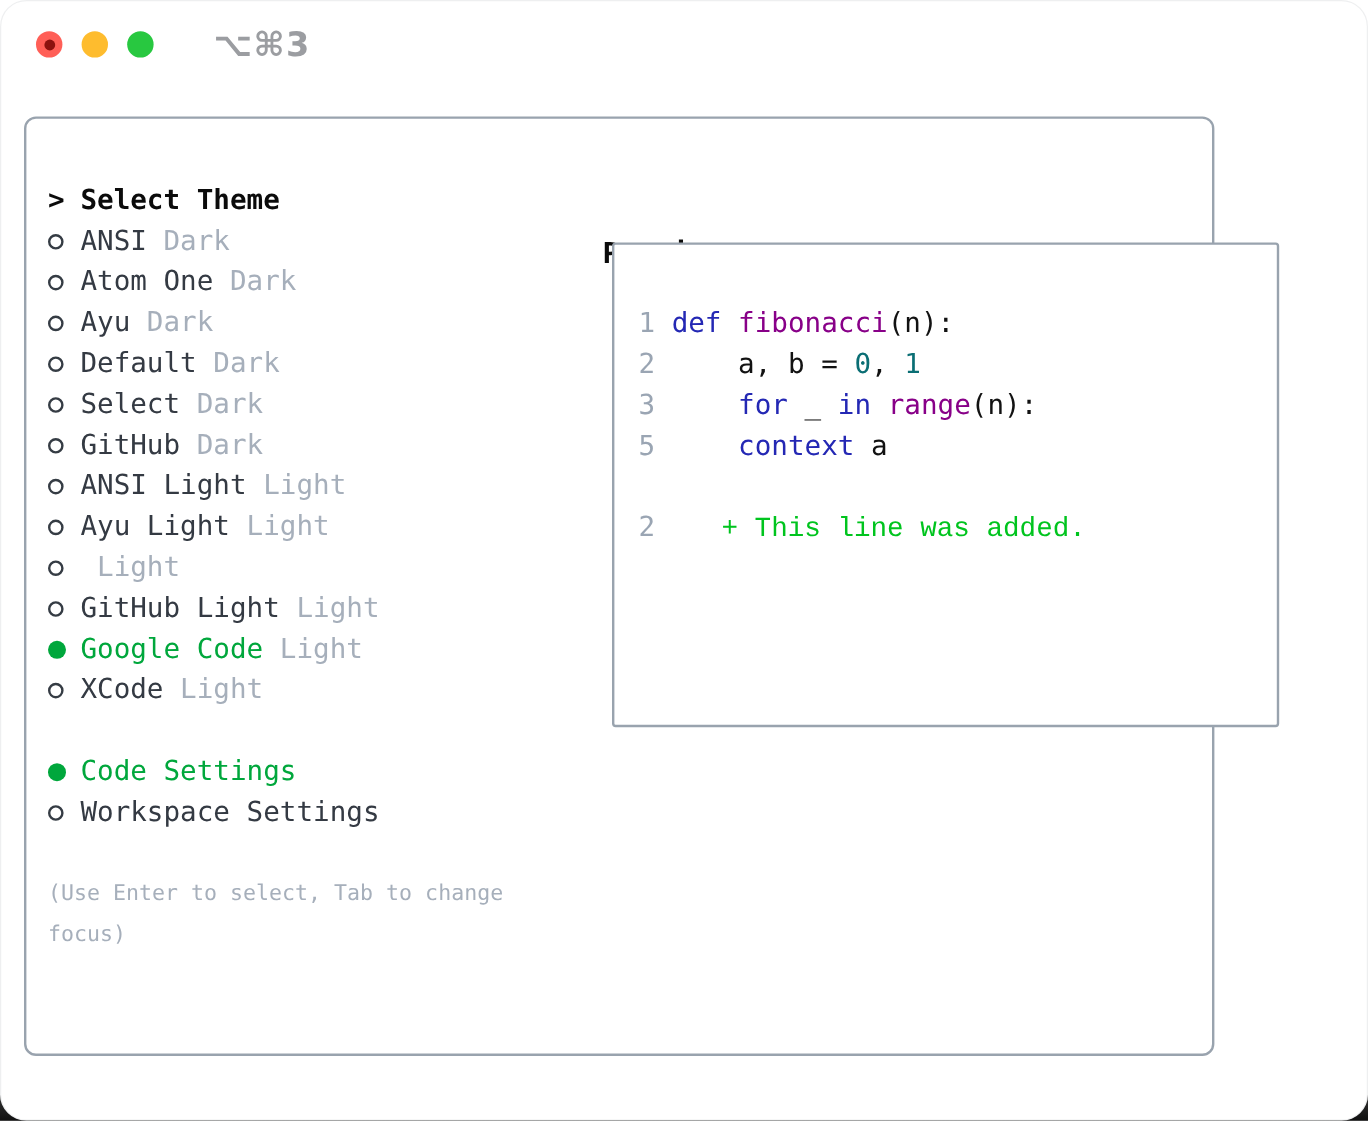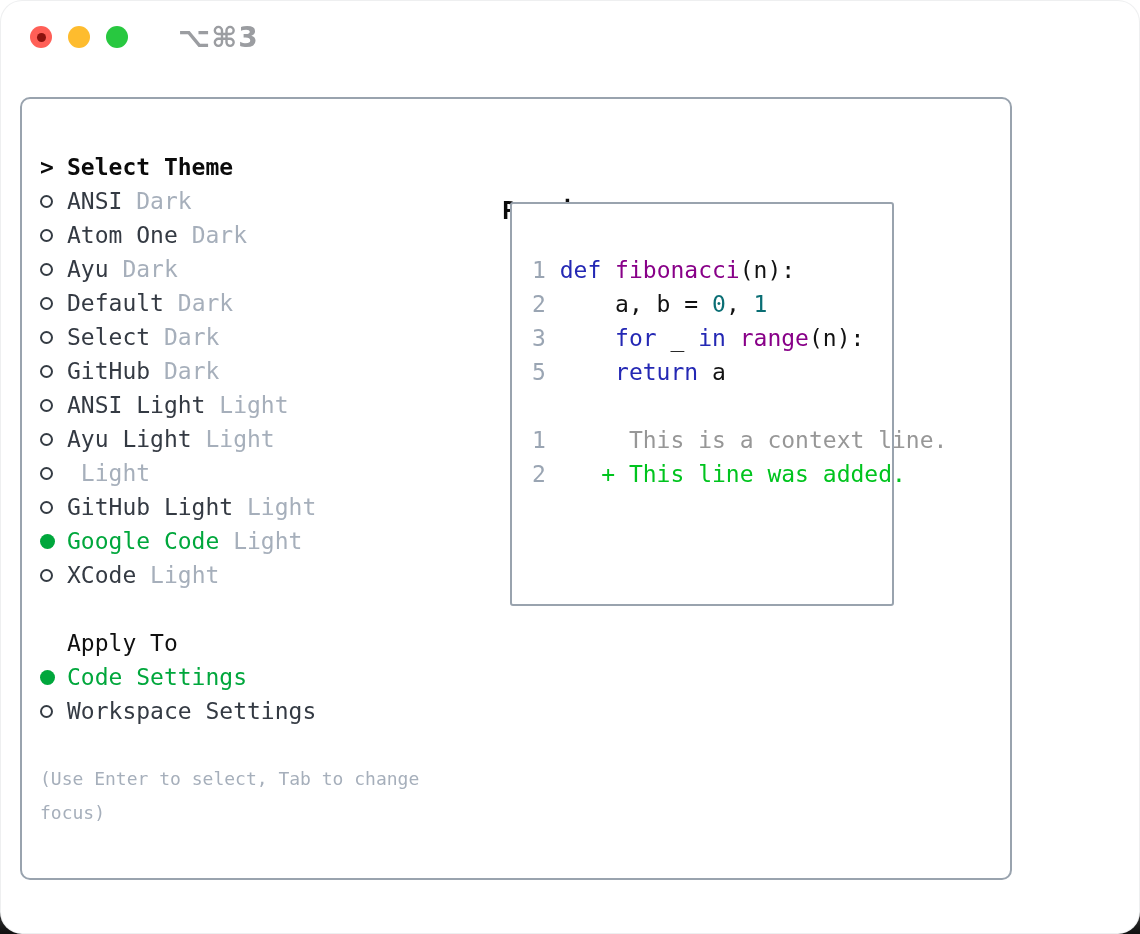--- a/index.html
+++ b/index.html
@@ -46,33 +46,33 @@
   .dot { width:13px; height:13px; border:2px solid #353c44; border-radius:50%; }
   .dot.selected { width:15px; height:15px; border:none; background:var(--selection_green); }
   .name.sel { color:var(--selection_green); }
   .suffix { color:var(--muted_gray); }
   .spacer { height:34px; }
   .help { line-height:34px; width:440px; color:var(--muted_gray); white-space:normal; font-size:18px; }
   
   .preview-title { position:absolute; left:480px; top:51px; height:34px; line-height:34px;
                    font-size:24px; font-weight:bold; color:#0b0b0b;margin-top:44px; }
   .preview-box {
-    position:absolute; left:488px; top:103px; width:384px; height:404px;
+    position:absolute; left:488px; top:103px; width:556px; height:404px;
     border:2px solid var(--border_gray); border-radius:3px;
     padding:49px 0 0 20px; background:#fff;
   }
   .code-line { height:34px; line-height:34px; white-space:pre; font-size:23px; }
   .ln { display:inline-block; width:1ch; margin-right:1ch; color:var(--line_number_gray); }
   .tk-kwd { color:var(--keyword_blue); }
   .tk-fn  { color:var(--function_purple); }
   .tk-lit { color:var(--literal_teal); }
   .tk-pln { color:var(--plain_code); }
   .tk-ctx { color:var(--context_gray); }
   .tk-del { color:var(--deleted_red); }
-  .tk-add { color:var(--added_green); }
+  .tk-add { color:var(--added_green);font-family:Liberation Mono, monospace; }
 </style>
 </head>
 <body>
 
 <div class="window">
 
   <div class="titlebar">
     <span class="tl red">
         <span class="inner"></span>
       </span>
@@ -99,43 +99,38 @@
           <div class="row"><span class="marker"><span class="dot"></span></span><span class="name">ANSI Light</span><span class="suffix"> Light</span></div>
           <div class="row"><span class="marker"><span class="dot"></span></span><span class="name">Ayu Light</span><span class="suffix"> Light</span></div>
           <div class="row"><span class="marker"><span class="dot"></span></span><span class="suffix"> Light</span></div>
           <div class="row"><span class="marker"><span class="dot"></span></span><span class="name">GitHub Light</span><span class="suffix"> Light</span></div>
           <div class="row"><span class="marker"><span class="dot selected"></span></span><span class="name sel">Google Code</span><span class="suffix"> Light</span></div>
           <div class="row"><span class="marker"><span class="dot"></span></span><span class="name">XCode</span><span class="suffix"> Light</span></div>
         </div>
 
       <div class="row spacer"></div>
 
-      <div class="row">
-        <span class="marker"></span>
-        <span class="apply-header-label">Apply To</span>
-      </div>
 
       <div>
           <div class="row"><span class="marker"><span class="dot selected"></span></span><span class="name sel">Code Settings</span></div>
           <div class="row"><span class="marker"><span class="dot"></span></span><span class="name">Workspace Settings</span></div>
         </div>
 
       <div class="row spacer"></div>
 
       <div class="help">(Use Enter to select, Tab to change focus)</div>
     </div>
 
     <div class="preview-title">Preview</div>
 
     <div class="preview-box">
       <div>
           <div class="code-line"><span class="ln">1</span><span class="tk-kwd">def</span><span class="tk-pln"> </span><span class="tk-fn">fibonacci</span><span class="tk-pln">(n):</span></div>
           <div class="code-line"><span class="ln">2</span><span class="tk-pln">    a, b = </span><span class="tk-lit">0</span><span class="tk-pln">, </span><span class="tk-lit">1</span></div>
           <div class="code-line"><span class="ln">3</span><span class="tk-pln">    </span><span class="tk-kwd">for</span><span class="tk-pln"> _ </span><span class="tk-kwd">in</span><span class="tk-pln"> </span><span class="tk-fn">range</span><span class="tk-pln">(n):</span></div>
-          <div class="code-line"><span class="ln">5</span><span class="tk-pln">    </span><span class="tk-kwd">return</span><span class="tk-pln"> a</span></div>
+          <div class="code-line"><span class="ln">5</span><span class="tk-pln">    </span><span class="tk-kwd">context</span><span class="tk-pln"> a</span></div>
           <div class="code-line"><span class="ln"></span></div>
-          <div class="code-line"><span class="ln">1</span><span class="tk-ctx">     This is a context line.</span></div>
           <div class="code-line"><span class="ln">2</span><span class="tk-pln">   </span><span class="tk-add">+ This line was added.</span></div>
         </div>
     </div>
 
   </div>
 </div>
 
 </body></html>

